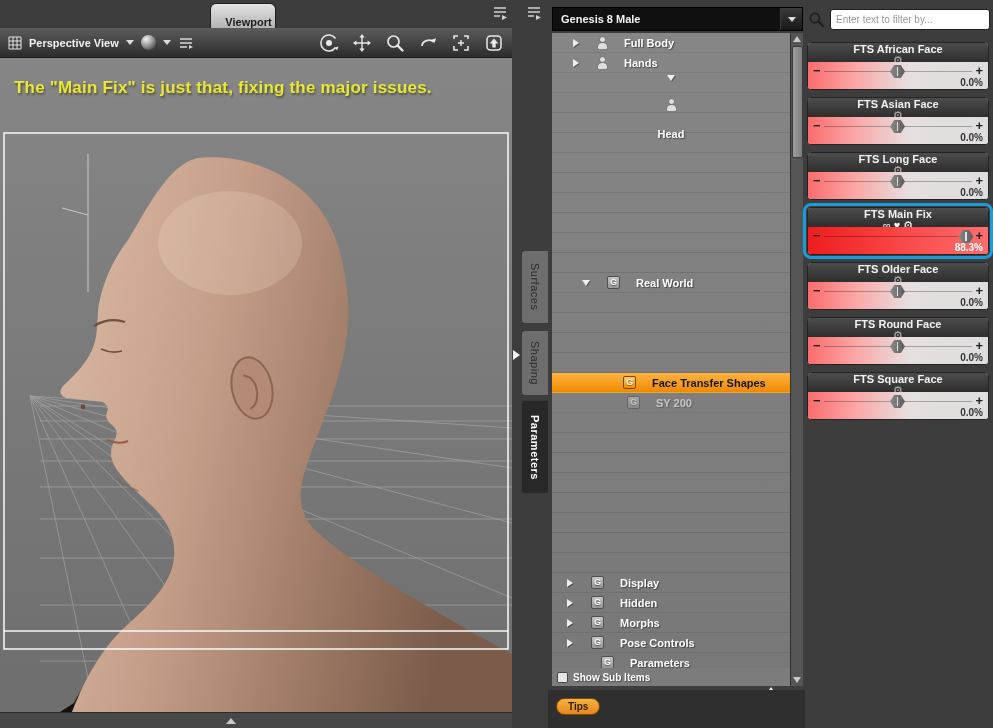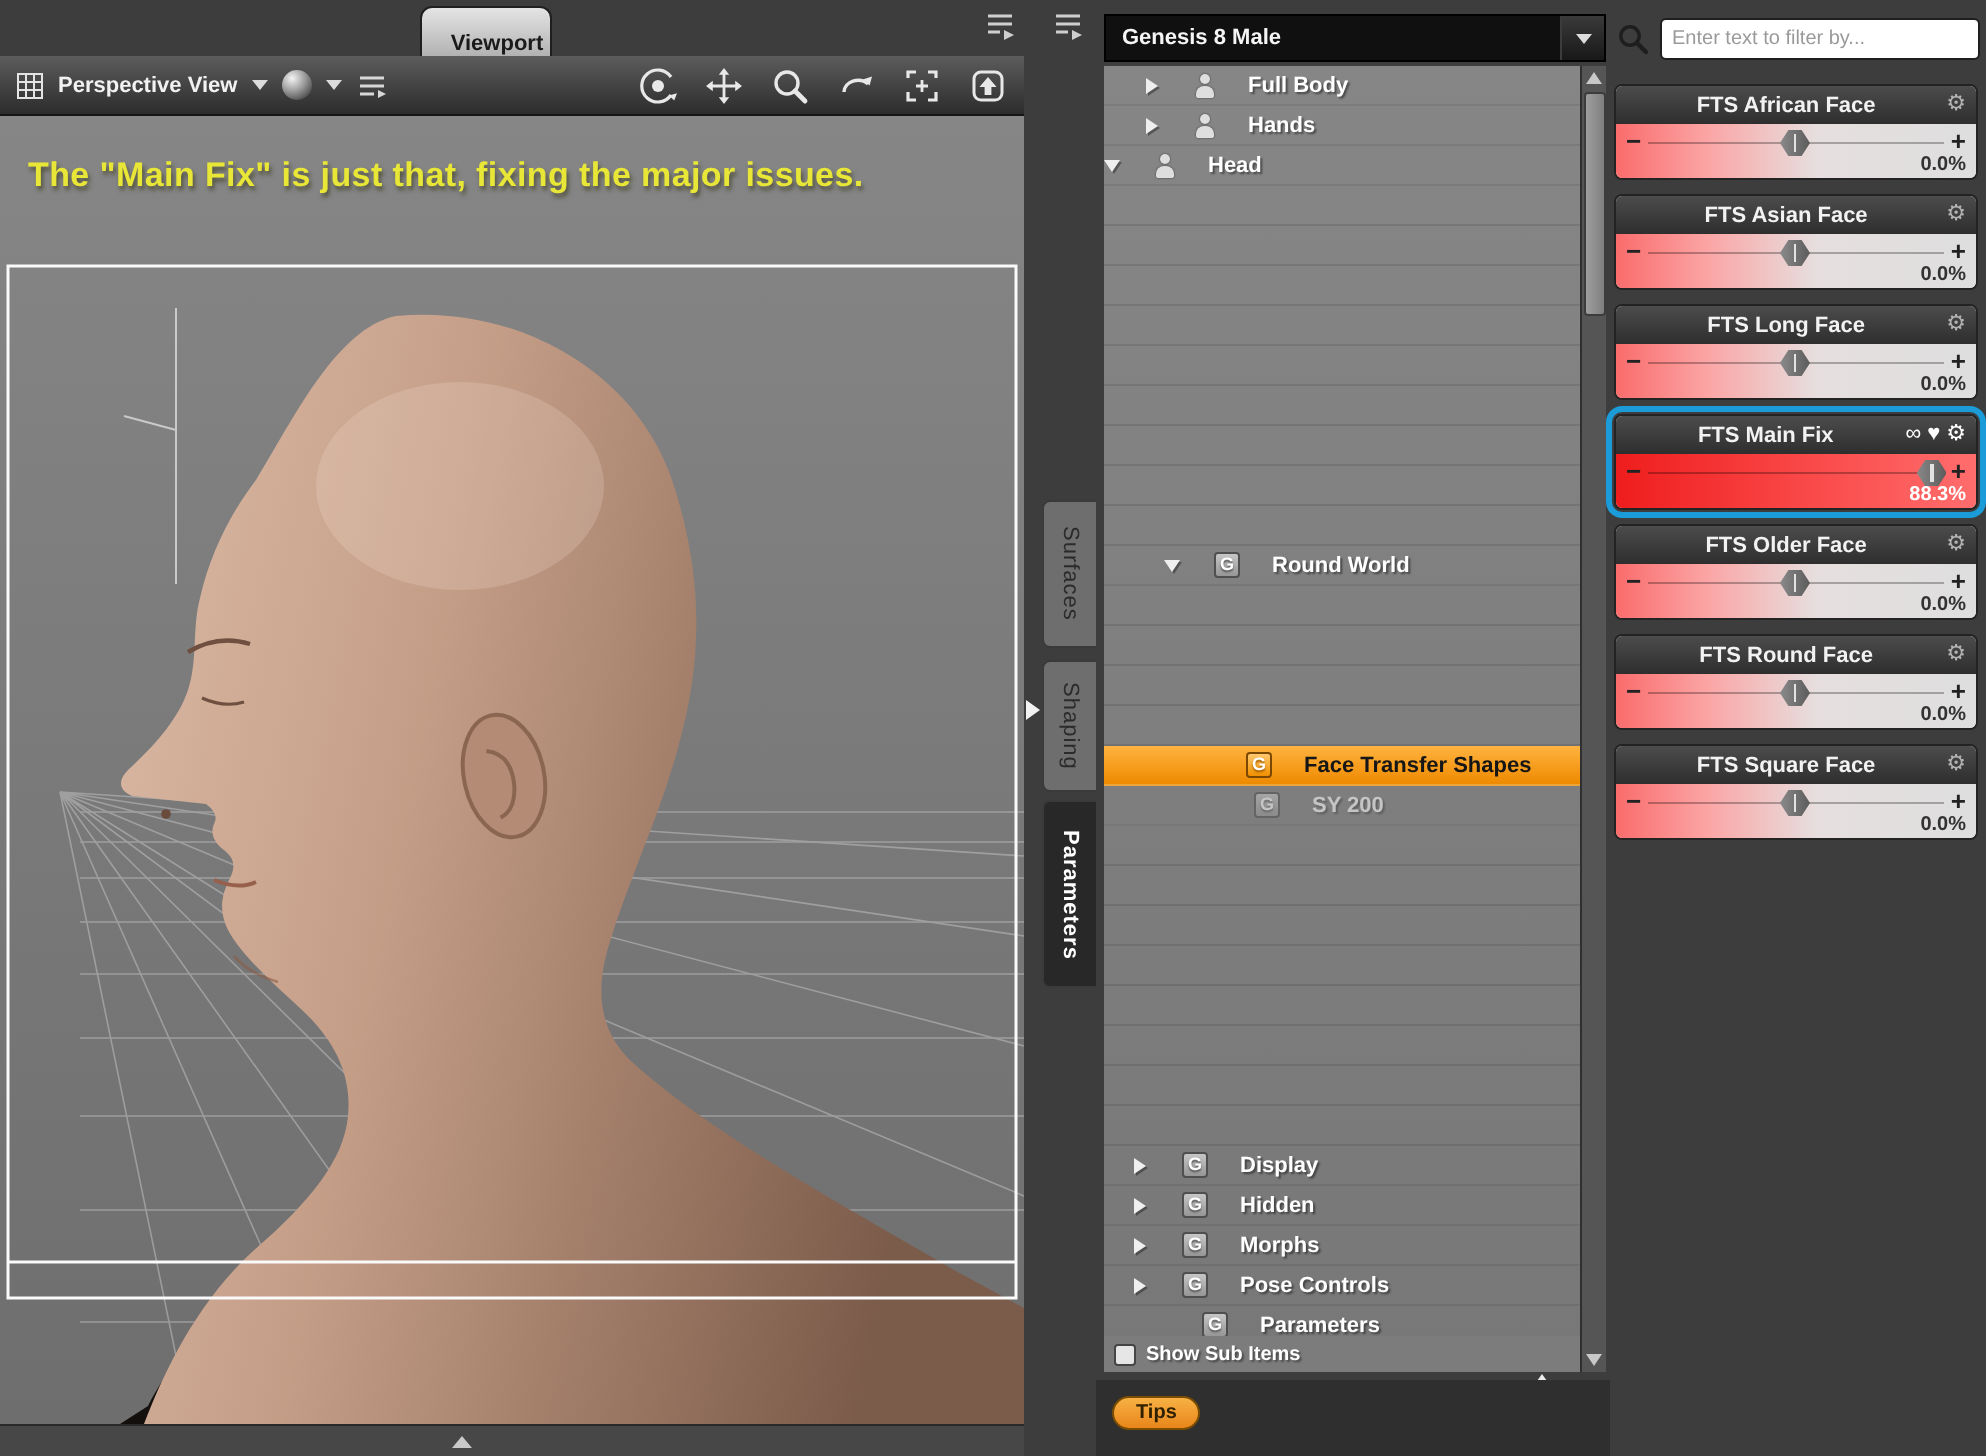--- a/index.html
+++ b/index.html
@@ -109,21 +109,21 @@
   .search-row input { position:absolute; left:24px; top:2px; width:160px; height:21px;
     border:1px solid #1f1f1f; border-radius:3px; background:#fff; font-size:10px;
     padding:0 5px; color:#444; font-family:"Liberation Sans", sans-serif; }
   .search-row input::placeholder { color:#9a9a9a; }
 
   .sliders { position:absolute; left:807px; top:42px; width:184px; display:flex; flex-direction:column; gap:7px; }
   .slider-block { width:182px; height:48px; border:1px solid #232323; border-radius:4px;
     background:#dedede; overflow:hidden; }
   .slider-block.selected { outline:3px solid #1b9bd7; outline-offset:1px; }
   .sb-title { height:19px; background:linear-gradient(#4c4c4c,#2e2e2e); display:flex;
-    align-items:center; padding:0 5px; }
+    align-items:center; padding:0 5px;flex-direction:column; }
   .sb-label { flex:1; font-size:11px; font-weight:bold; color:#f2f2f2; text-align:center; }
   .sb-icons { display:flex; gap:3px; }
   .sb-icons .ic { font-size:11px; line-height:11px; color:#b4b4b4; cursor:pointer; }
   .slider-block.selected .sb-icons .ic { color:#fff; }
   .sb-body { position:relative; height:27px;
     background:linear-gradient(90deg,#fa6c6c,#fba6a6 26%,#e6dfdf 56%,#dedede 100%); }
   .slider-block.selected .sb-body { background:linear-gradient(90deg,#ef1d1d,#f94646 50%,#ff6d6d 100%); }
   .sb-body::before { content:""; position:absolute; left:16px; right:16px; top:9px; height:1px;
     background:rgba(0,0,0,.28); }
   .sb-body .minus { position:absolute; left:5px; top:1px; font-size:13px; font-weight:bold; color:#222; cursor:pointer; }
@@ -267,30 +267,30 @@
       <div class="tree-row" style="padding-left: 20px;">
     <span class="arrow right"></span>
     <span class="row-icon icon-figure"></span>
     <span class="row-label">Full Body</span>
   </div>
       <div class="tree-row" style="padding-left: 20px;">
     <span class="arrow right"></span>
     <span class="row-icon icon-figure"></span>
     <span class="row-label">Hands</span>
   </div>
-      <div class="tree-row" style="">
+      <div class="tree-row" style=" flex-direction: column;">
     <span class="arrow down"></span>
     <span class="row-icon icon-figure"></span>
     <span class="row-label">Head</span>
   </div>
       <div class="tree-spacer" style="height: 180px;"></div>
       <div class="tree-row" style="padding-left: 30px;">
     <span class="arrow down"></span>
     <span class="row-icon icon-group">G</span>
-    <span class="row-label">Round World</span>
+    <span class="row-label">Real World</span>
   </div>
       <div class="tree-spacer" style="height: 80px;"></div>
       <div class="tree-row selected" style="padding-left: 46px;">
     <span class="arrow none"></span>
     <span class="row-icon icon-group">G</span>
     <span class="row-label">Face Transfer Shapes</span>
   </div>
       <div class="tree-row dim" style="padding-left: 50px;">
     <span class="arrow none"></span>
     <span class="row-icon icon-group">G</span>

